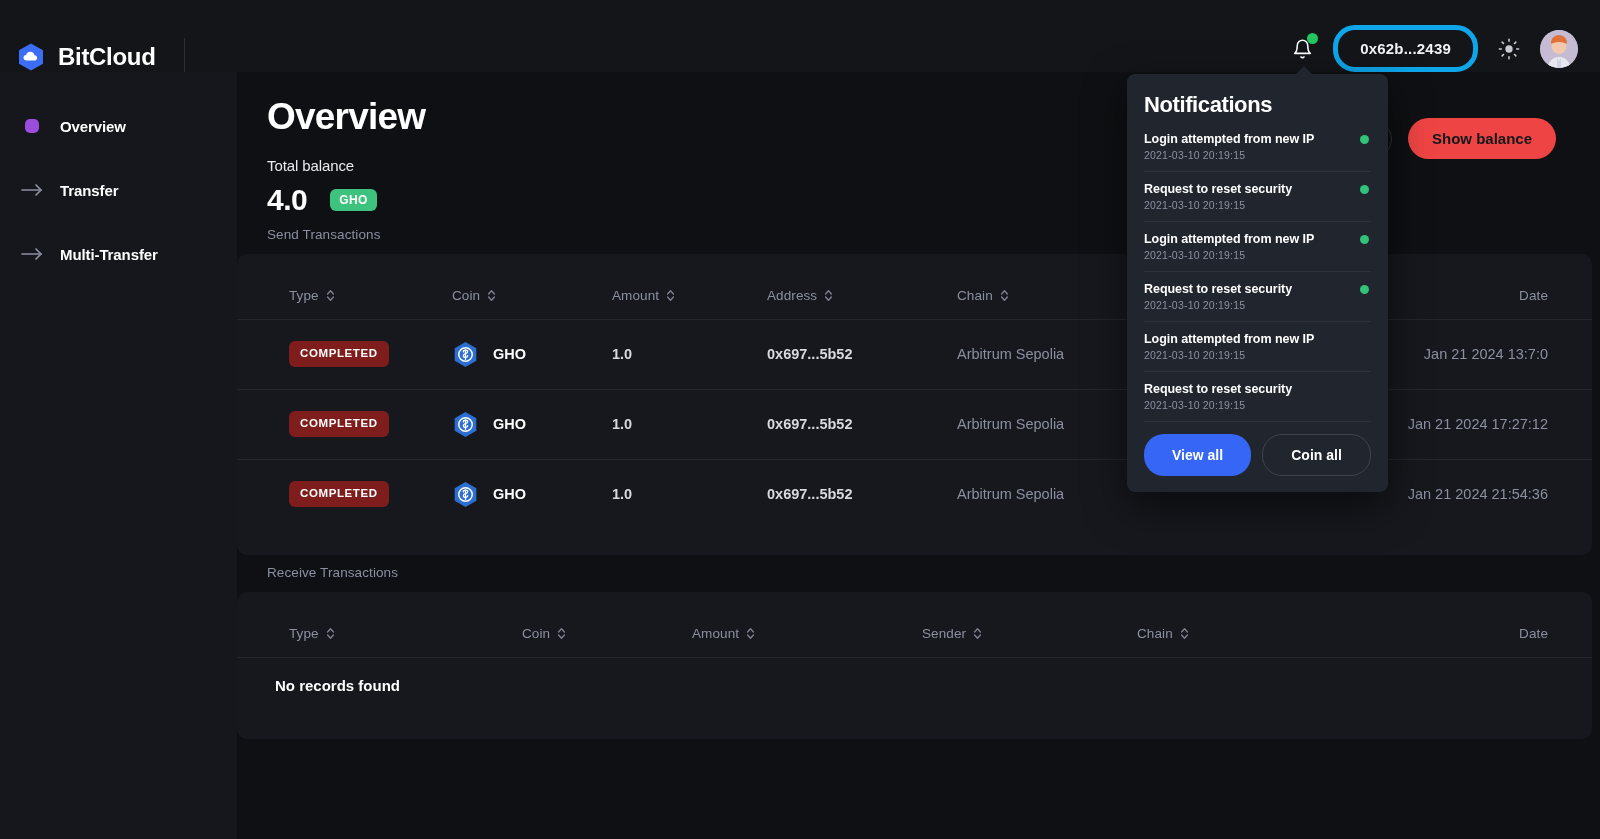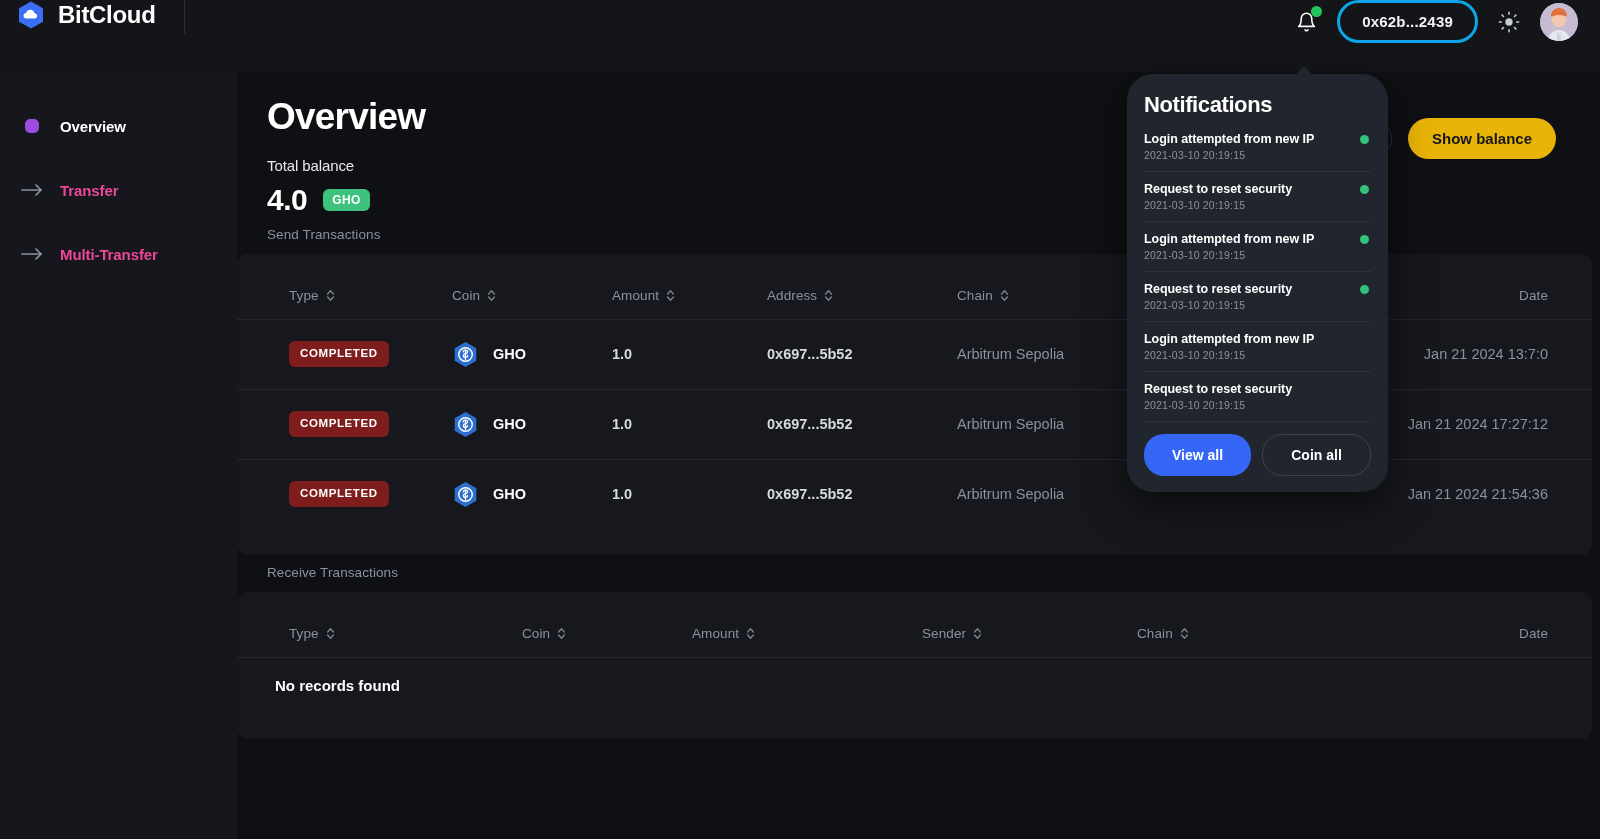--- a/index.html
+++ b/index.html
@@ -21,21 +21,21 @@
   }
 
   
   .topbar {
     position: absolute;
     top: 0; left: 0;
     width: 1600px;
     height: 72px;
     background: #131519;
     display: flex;
-    align-items: flex-start;
+    align-items: flex-end;
     z-index: 30;
   }
 
   .brand {
     display: flex;
     align-items: center;
     gap: 12px;
     padding-left: 16px;
     width: 170px;
   }
@@ -77,21 +77,21 @@
   }
   .bell-dot {
     position: absolute;
     top: -1px; right: -3px;
     width: 11px; height: 11px;
     border-radius: 50%;
     background: #22c55e;
   }
 
   .addr-pill {
-    border: 3px solid #0ea5e9;
+    border: 5px solid #0ea5e9;
     border-radius: 22px;
     padding: 10px 22px;
     color: #f2f3f5;
     font-size: 15px;
     font-weight: 600;
     letter-spacing: 0.2px;
     cursor: pointer;
     background: transparent;
   }
 
@@ -133,21 +133,21 @@
     display: flex; align-items: center; justify-content: center;
     flex: 0 0 24px;
   }
   .dot-purple {
     width: 14px; height: 14px;
     border-radius: 5px;
     background: #9b4dde;
   }
   .nav-label { font-size: 15px; font-weight: 700; letter-spacing: -0.1px; }
   .nav-item.active .nav-label { color: #ffffff; }
-  .nav-item .nav-label { color: #ec4899; }
+  .nav-item .nav-label { color: #ffffff; }
 
   
   .main {
     position: absolute;
     top: 72px; left: 237px;
     width: 1363px;
     height: 767px;
     background: #0e1013;
     overflow: hidden;
   }
@@ -179,42 +179,42 @@
 
   .search-circle {
     width: 36px; height: 36px;
     border-radius: 50%;
     border: 1px solid #2f343c;
     display: flex; align-items: center; justify-content: center;
     cursor: pointer;
   }
 
   .show-balance-btn {
-    background: #eab308;
+    background: #ef4444;
     color: #14171c;
     border: none;
     border-radius: 22px;
     padding: 12px 24px;
     font-size: 15px;
     font-weight: 700;
     cursor: pointer;
     font-family: "Liberation Sans", sans-serif;
   }
 
   .balance-block { margin-top: 18px; }
   .balance-label {
     font-size: 15px;
     font-weight: 400;
     color: #e8eaee;
     letter-spacing: -0.1px;
   }
   .balance-row {
     display: flex;
     align-items: center;
-    gap: 16px;
+    gap: 23px;
     margin-top: 9px;
   }
   .balance-value {
     font-size: 30px;
     font-weight: 800;
     color: #ffffff;
     letter-spacing: -0.5px;
   }
   .coin-chip {
     background: #3ec37e;
@@ -333,21 +333,21 @@
   .tbl-recv col.c5 { width: 260px; }
   .tbl-recv col.c6 { width: auto; }
 
   
   .notif-panel {
     position: absolute;
     top: 74px;
     left: 1127px;
     width: 261px;
     background: #21252d;
-    border-radius: 26px;
+    border-radius: 8px;
     padding: 18px 17px 16px 17px;
     z-index: 50;
     box-shadow: 0 14px 40px rgba(0,0,0,0.55);
   }
   .notif-caret {
     position: absolute;
     top: -8px;
     left: 168px;
     width: 0; height: 0;
     border-left: 9px solid transparent;

